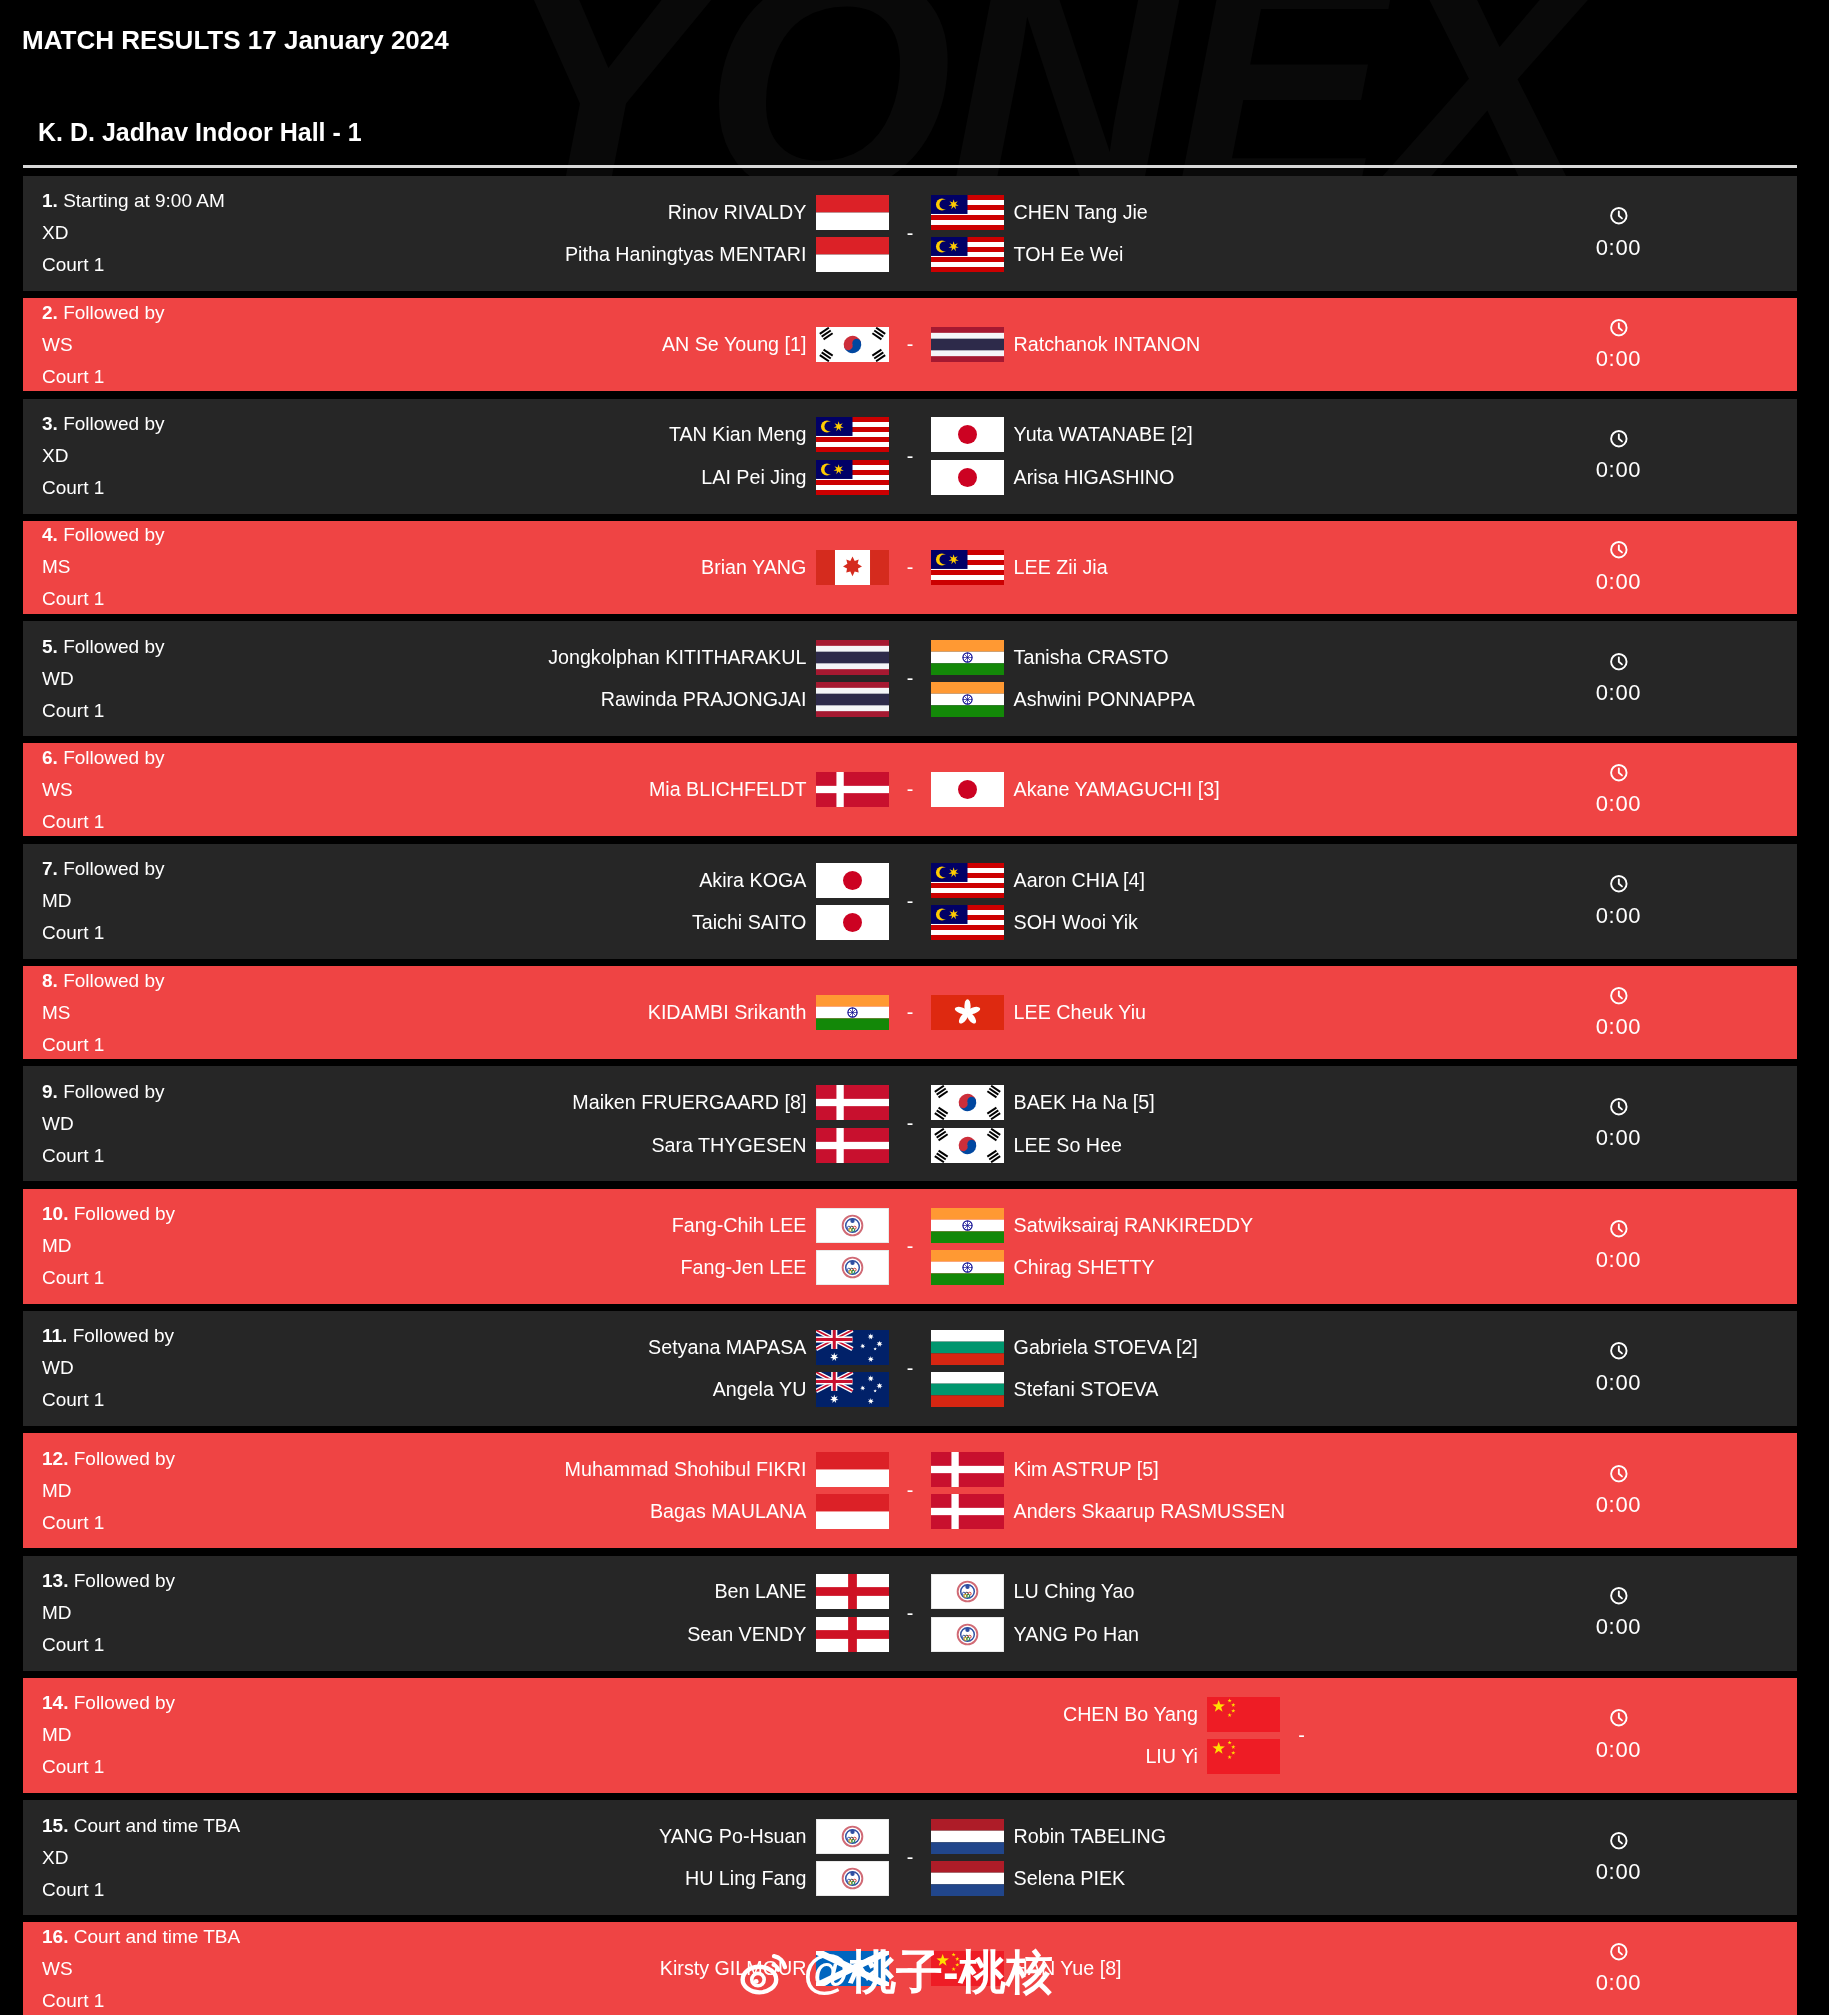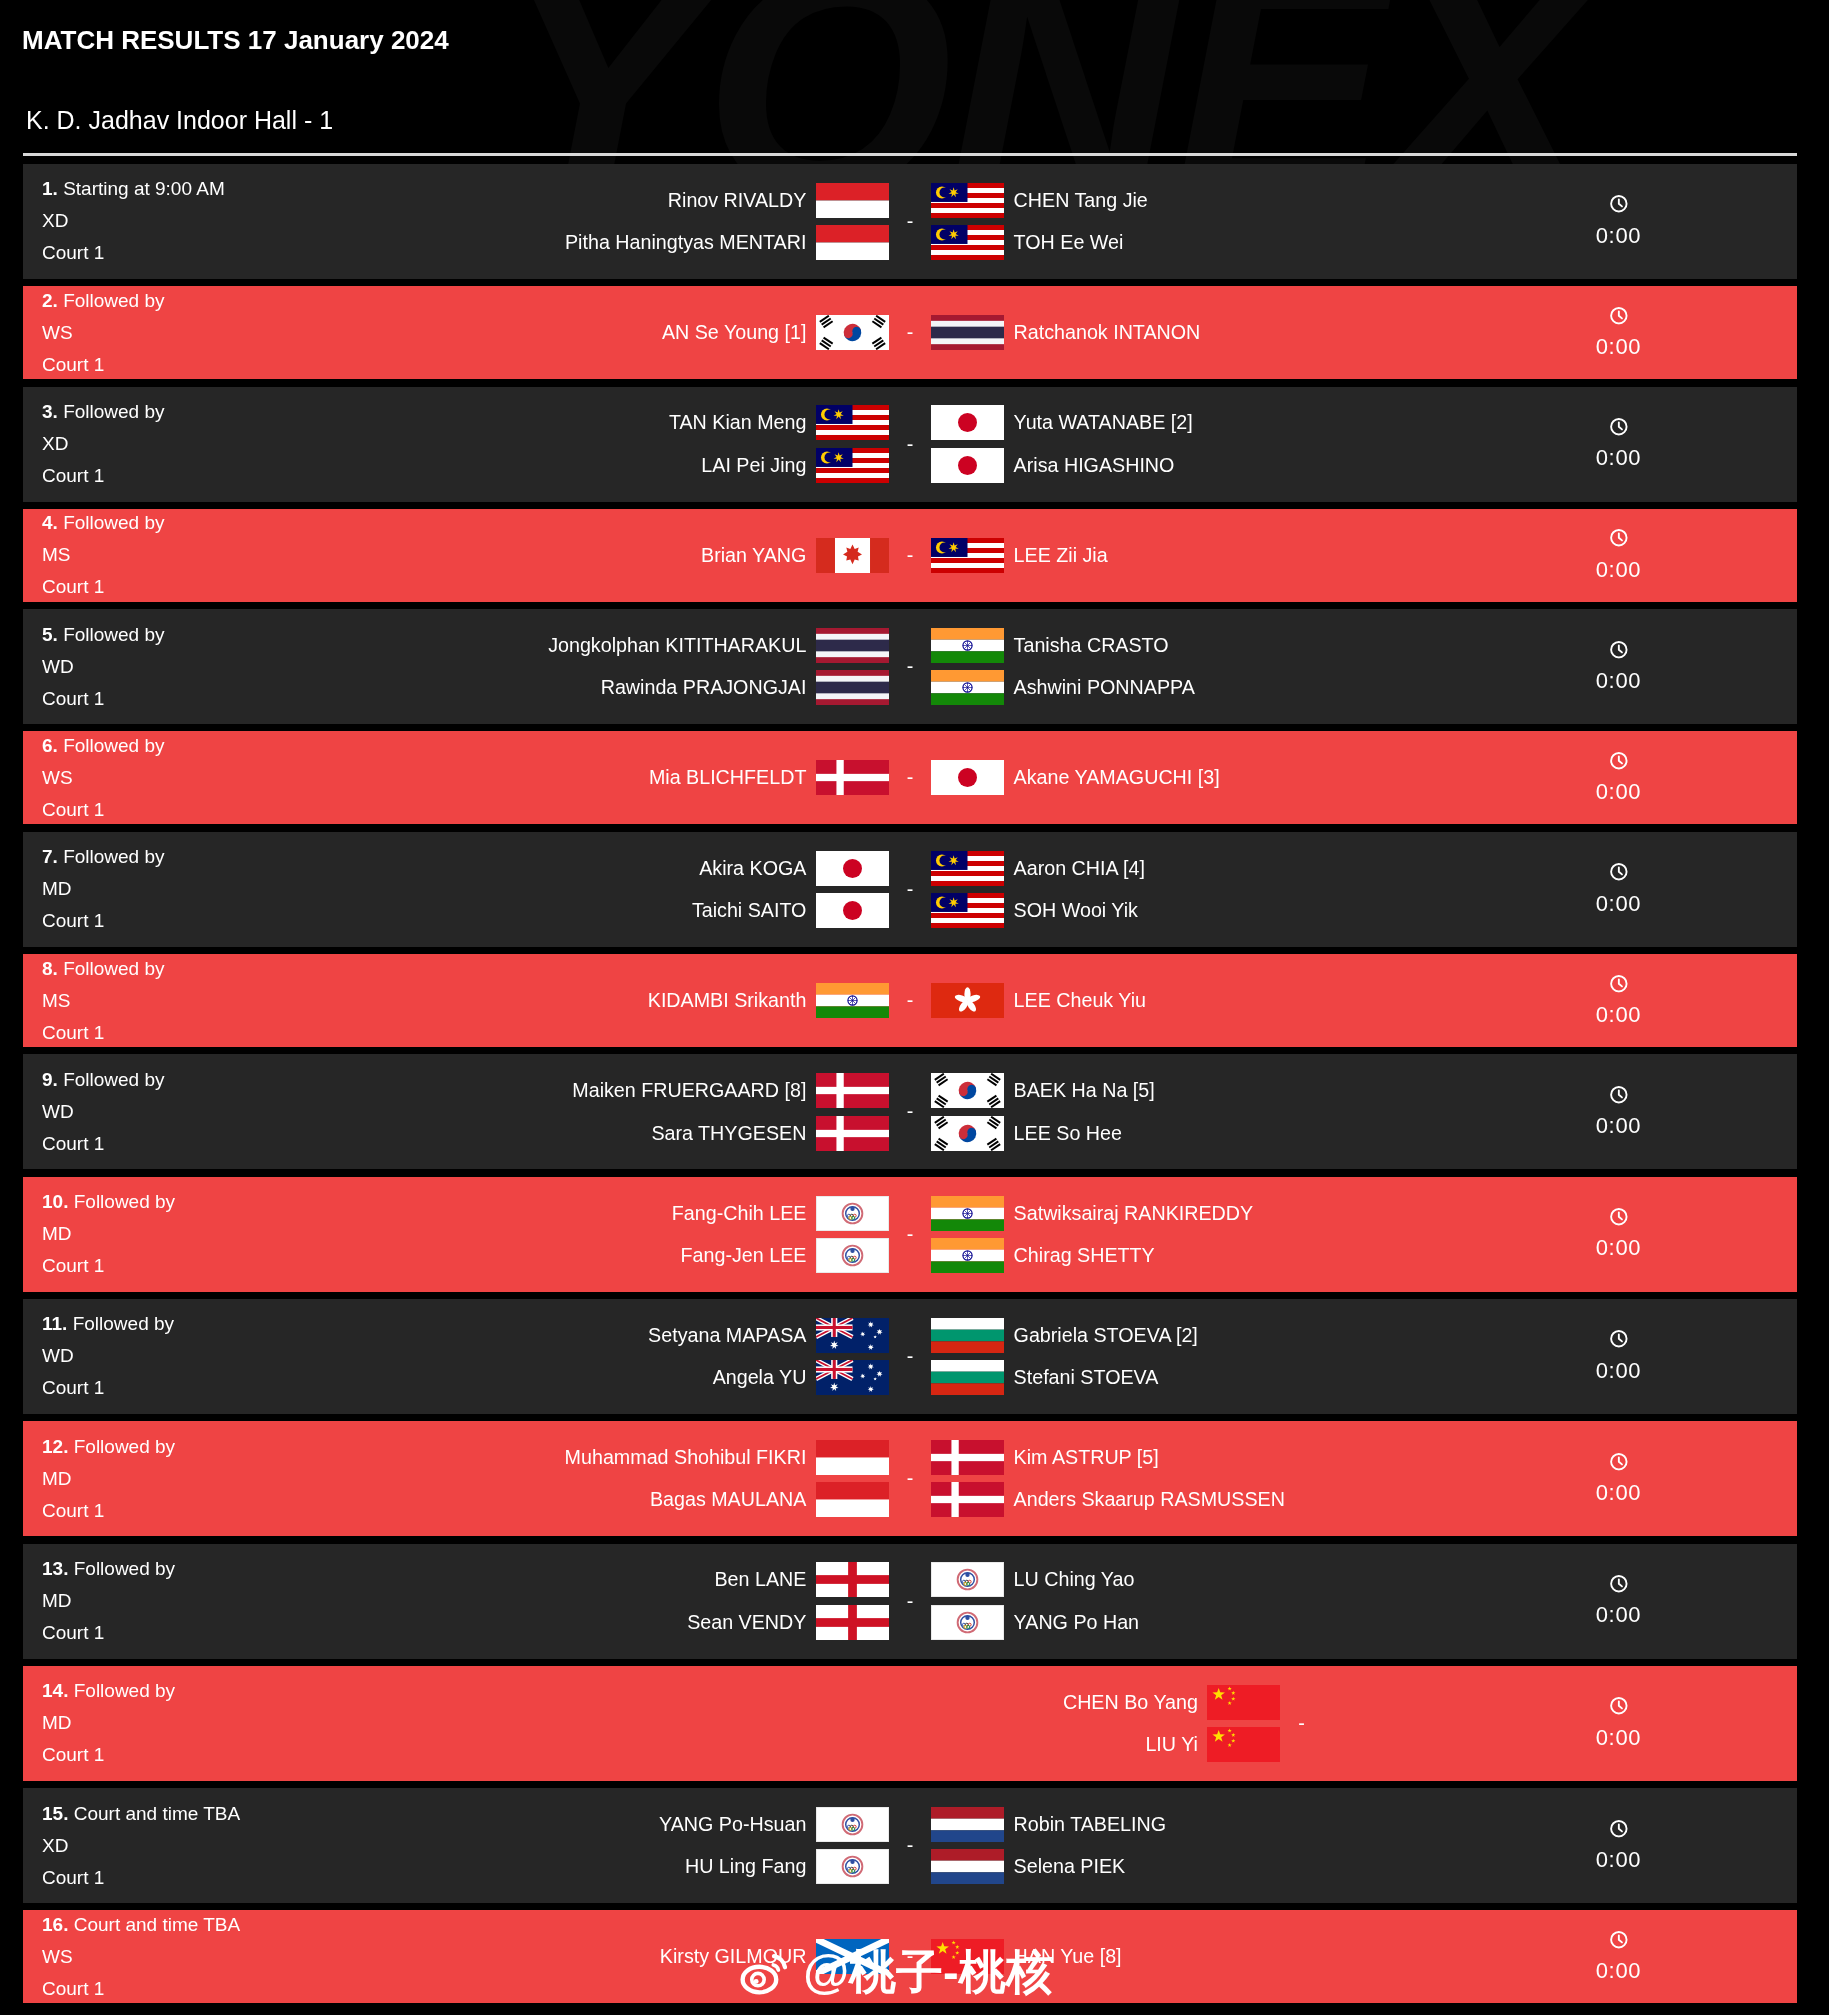--- a/index.html
+++ b/index.html
@@ -9,21 +9,21 @@
     -webkit-font-smoothing:antialiased;
   }
   .bg-watermark{
     position:absolute;top:-102px;left:495px;width:1457px;
     font-size:321px;font-weight:700;letter-spacing:-5.8px;
     color:rgba(255,255,255,0.035);white-space:nowrap;z-index:0;
     font-style:italic;
   }
   .page-header{position:relative;z-index:2;padding-left:22px;}
   .page-title{font-size:26px;font-weight:700;margin:0;padding-top:26px;line-height:1.1;}
-  .venue-title{font-size:25px;font-weight:400;margin:4px;padding-top:48px;line-height:1.1;}
+  .venue-title{font-size:25px;font-weight:700;margin:16px;padding-top:48px;line-height:1.1;}
   .top-rule{
     position:relative;z-index:2;margin:19px 33px 4.4px 23px;height:2.9px;background:#d8d8d8;
   }
   .match-list{position:relative;z-index:2;margin:8px 33px 0 23px;}
   .match-row{
     position:relative;margin-bottom:7.3px;min-height:115px;
     display:flex;align-items:center;background:#262626;
   }
   .match-row.even{background:#ef4444;}
   .match-row.singles{min-height:93px;}

